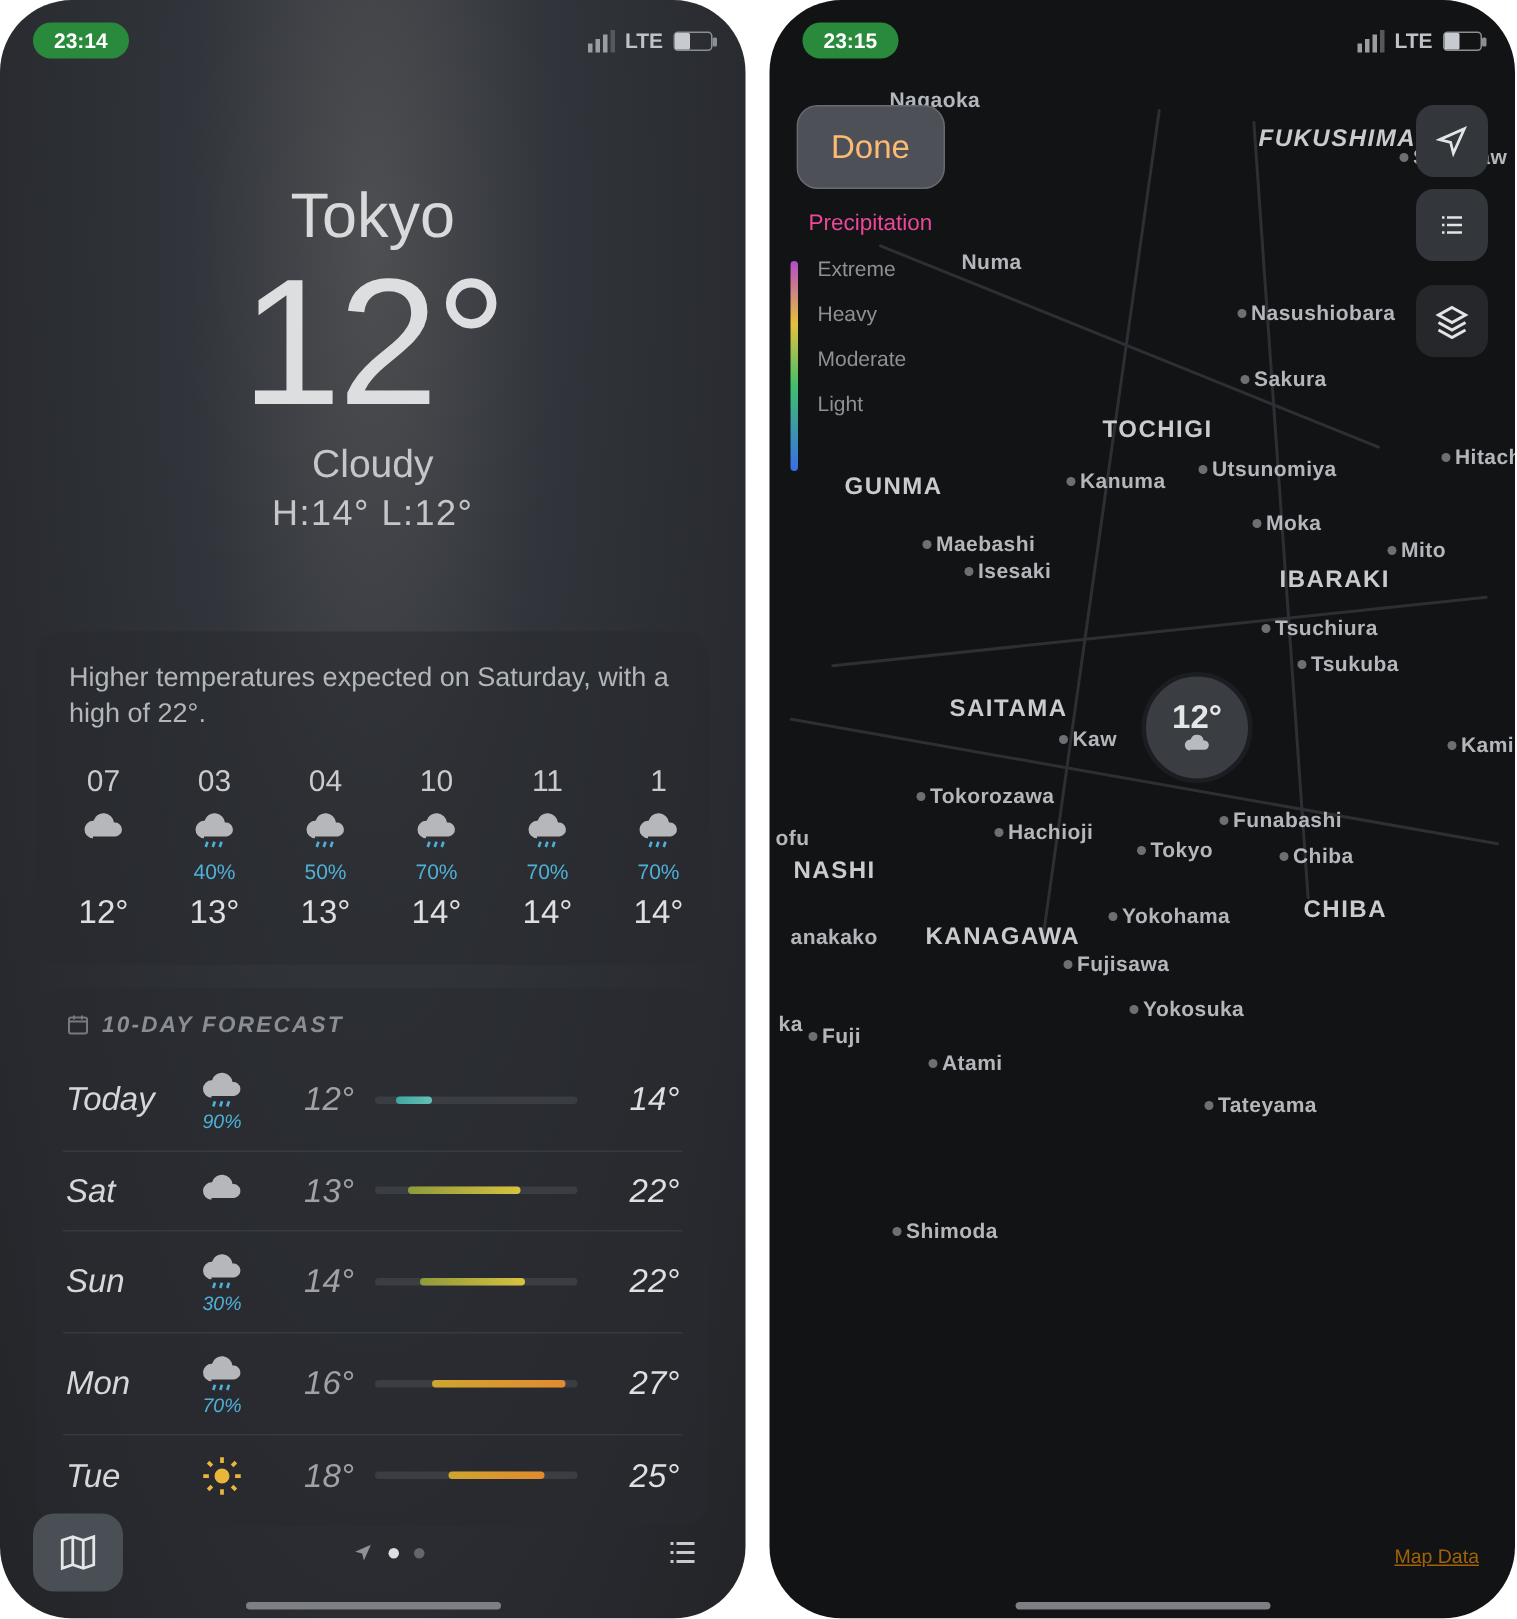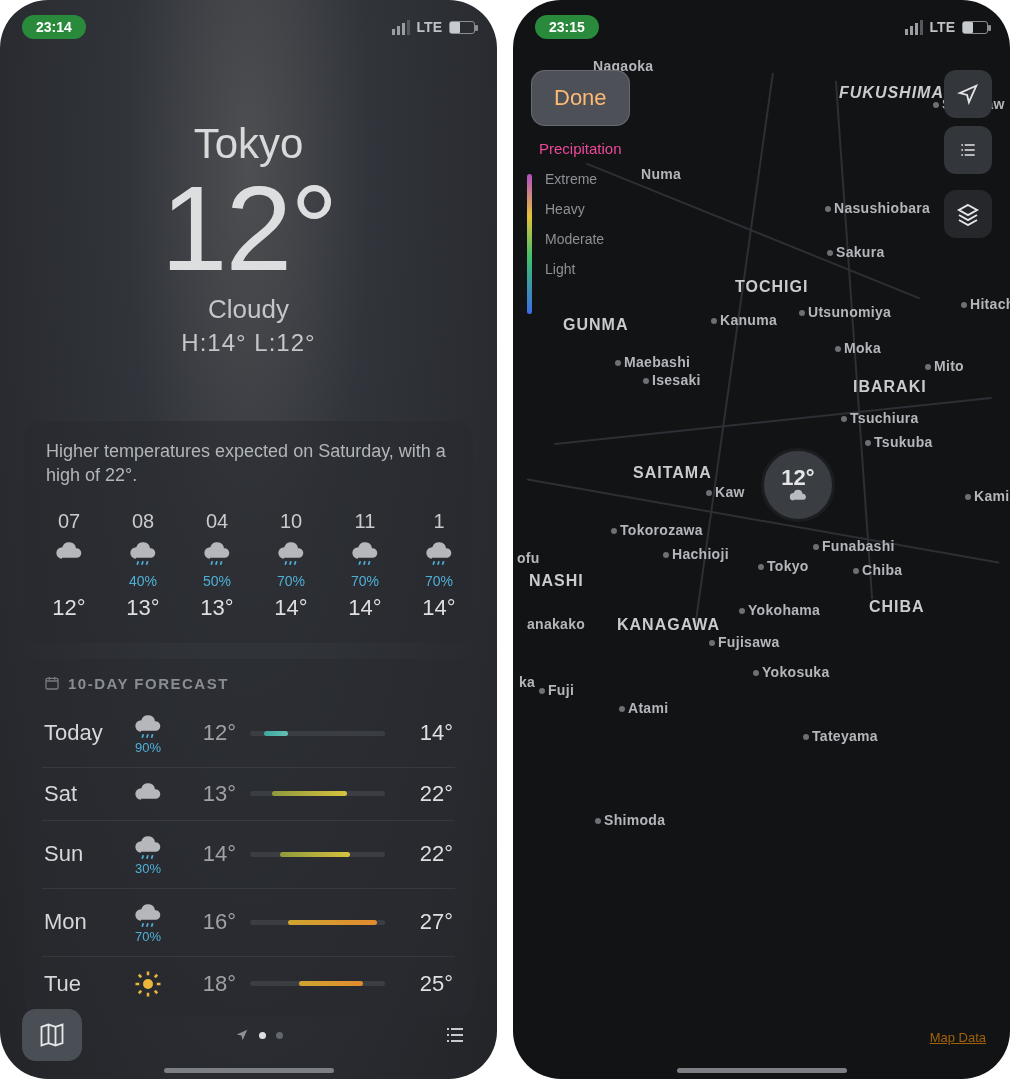--- a/index.html
+++ b/index.html
@@ -70,21 +70,21 @@
     padding: 18px 18px 22px;
   }
   .summary { font-size:18px; color:#b3b6b9; line-height:1.35; margin-bottom:22px; padding:0 4px;}
   .hours { display:flex; gap:24px; overflow:hidden; padding:0 2px;}
   .hour { display:flex; flex-direction:column; align-items:center; gap:6px; min-width:50px;}
   .hour .h-t { font-size:20px; color:#c9cacb; font-weight:500;}
   .hour .ic  { font-size:28px; color:#b2b4b7;}
   .hour .pp  { font-size:14px; color:#4fb0d6; }
   .hour .h-v { font-size:22px; color:#dedfe1; font-weight:500;}
 
-  .card2 { margin:16px 24px 0; background:rgba(40,42,47,0.55); border-radius:18px; padding:14px 18px 6px;}
+  .card2 { margin:16px 24px 0; background:rgba(40,42,47,0.55); border-radius:18px; padding:14px 18px 6px;font-style:italic;}
   .fc-title { display:flex; align-items:center; gap:8px; color:#8a8d91; font-size:15px; letter-spacing:1.5px; font-weight:600; padding:2px 2px 8px;}
   .fc-title svg{opacity:.8;}
   .fc-row { display:flex; align-items:center; gap:14px; padding:12px 2px; border-top:1px solid rgba(255,255,255,0.07);}
   .fc-row:first-of-type{border-top:none;}
   .fc-day { width:70px; font-size:22px; color:#d6d7d9;}
   .fc-ic  { width:40px; display:flex;flex-direction:column;align-items:center; color:#b5b7ba;}
   .fc-ic .pp{ font-size:13px;color:#4fb0d6;text-align:center;}
   .fc-lo  { width:54px; text-align:right; font-size:22px; color:#9fa1a5;}
   .range  { flex:1; height:5px; border-radius:3px; background:#3a3d42; position:relative;}
   .range i{position:absolute;top:0;bottom:0;border-radius:3px;}
@@ -167,21 +167,21 @@
           <span class="h-t">07</span>
     <span class="ic">
             <svg width="32" height="28" viewBox="0 0 24 24" fill="#b5b7ba">
               <path d="M6 17a5 5 0 0 1 .3-10A6 6 0 0 1 18 8a4 4 0 0 1 1 8H6Z"></path>
             </svg>
           </span>
     <span class="pp">&nbsp;</span>
     <span class="h-v">12°</span>
         </div>
         <div class="hour">
-          <span class="h-t">08</span>
+          <span class="h-t">03</span>
     <span class="ic">
             <svg width="32" height="28" viewBox="0 0 24 24" fill="#b5b7ba">
               <path d="M6 17a5 5 0 0 1 .3-10A6 6 0 0 1 18 8a4 4 0 0 1 1 8H6Z"></path>
               <g stroke="#4fb0d6" stroke-width="1.5">
                 <path d="M8 19l-1 3M12 19l-1 3M16 19l-1 3"></path>
               </g>
             </svg>
           </span>
     <span class="pp">40%</span>
     <span class="h-v">13°</span>

